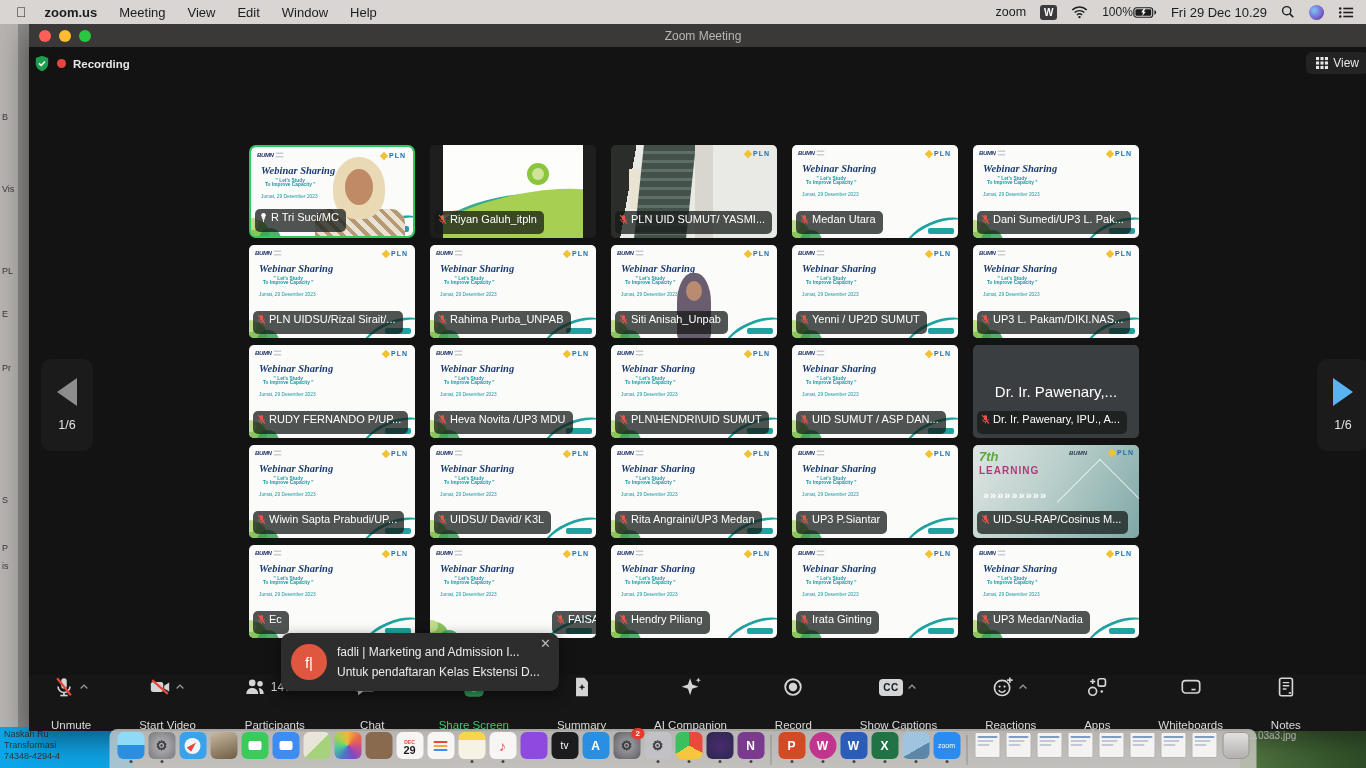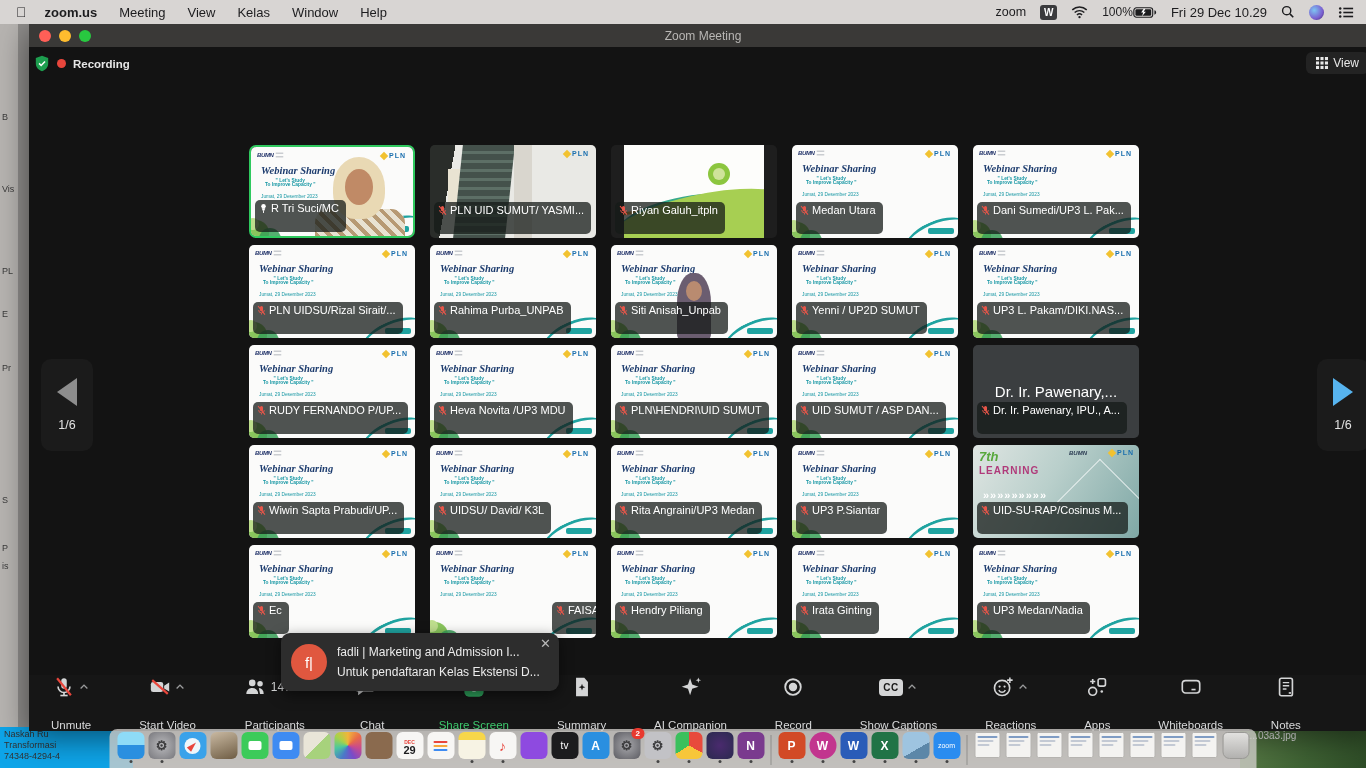--- a/index.html
+++ b/index.html
@@ -41,21 +41,21 @@
   .rec-dot{width:9px;height:9px;border-radius:50%;background:#e8463c;}
   .rec-label{color:#e6e6e6;font-size:11.5px;font-weight:bold;}
   .view-btn{position:absolute;right:8px;top:5px;display:flex;align-items:center;gap:5px;
             background:#232323;border-radius:6px;padding:4px 10px;color:#e8e8e8;font-size:12px;}
   
   .grid{position:absolute;left:220px;top:98px;display:grid;
         grid-template-columns:repeat(5,166px);grid-auto-rows:93px;gap:7px 15px;}
   .tile{position:relative;border-radius:5px;overflow:hidden;background:#1e1e1e;box-sizing:border-box;}
   .tile.active{border:2px solid #2fc95e;border-radius:7px;}
   .pill{position:absolute;left:4px;bottom:4px;max-width:158px;display:flex;align-items:center;gap:3px;
-        background:rgba(22,27,24,.75);border-radius:5px;padding:2px 7px 18px 4px;
+        background:rgba(22,27,24,.75);border-radius:5px;padding:2px 7px 9px 4px;
         color:#fff;font-size:11px;white-space:nowrap;overflow:hidden;z-index:5;}
   .pill-offset{margin-left:118px;}
   
   .wb{position:absolute;inset:0;background:#fbfbfa;}
   .wb-bumn{position:absolute;left:6px;top:5px;font-size:8px;font-weight:bold;font-style:italic;
            color:#24356b;letter-spacing:-.5px;transform:scale(.75);transform-origin:left top;}
   .wb-bumn i{display:inline-block;width:10px;height:4px;border-top:1px solid #9aa0a8;border-bottom:1px solid #9aa0a8;margin-left:3px;font-style:normal;}
   .wb-pln{position:absolute;right:7px;top:5px;display:flex;align-items:center;gap:2px;
           font-size:7px;font-weight:bold;color:#1a6fae;letter-spacing:1px;}
   .wb-pln i{width:6px;height:6px;background:#f2c230;transform:rotate(45deg);display:inline-block;}
@@ -164,21 +164,21 @@
 </style>
 </head>
 <body>
 
 <div class="menubar">
   <span class="apple"></span>
   <span class="appname">zoom.us</span>
   <span id="menus" style="display:flex;">
       <span class="menu-item">Meeting</span>
       <span class="menu-item">View</span>
-      <span class="menu-item">Kelas</span>
+      <span class="menu-item">Edit</span>
       <span class="menu-item">Window</span>
       <span class="menu-item">Help</span>
     </span>
   <span class="spacer"></span>
   <span class="mb-right">
     <span style="font-size:12.5px;">zoom</span>
     <span class="mb-wps">W</span>
     <svg viewBox="0 0 20 16" width="17" height="14">
         <path d="M1.5 5.5c5-4.5 12-4.5 17 0" fill="none" stroke="#1c1c1e" stroke-width="1.7"></path>
         <path d="M4.3 8.6c3.3-3 8.1-3 11.4 0" fill="none" stroke="#1c1c1e" stroke-width="1.7"></path>
@@ -288,51 +288,51 @@
           <span class="pill">
             <svg viewBox="0 0 12 14" width="9" height="11" style="flex:0 0 9px;">
               <circle cx="6" cy="4" r="3" fill="#fff"></circle>
               <path d="M3.6 6.5h4.8L7 10H5z" fill="#fff"></path>
               <line x1="6" y1="10" x2="6" y2="13" stroke="#fff" stroke-width="1.2"></line>
             </svg>
             <span>R Tri Suci/MC</span>
           </span>
         </div>
         <div class="tile">
+          <div class="leaves-bg">
+            <span class="lv-circle"></span>
+            <span class="lv-orange"></span>
+            <span class="lv-wave1"></span>
+            <span class="lv-wave2"></span>
+          </div>
+          <span class="pill">
+            <svg viewBox="0 0 12 14" width="9" height="11" style="flex:0 0 9px;">
+              <rect x="4" y="1" width="4" height="7" rx="2" fill="#e8564a"></rect>
+              <path d="M2.2 6.4a3.8 3.8 0 0 0 7.6 0" fill="none" stroke="#e8564a" stroke-width="1.2"></path>
+              <line x1="6" y1="10.4" x2="6" y2="12.4" stroke="#e8564a" stroke-width="1.2"></line>
+              <line x1="1.4" y1="1" x2="10.6" y2="12.6" stroke="#e8564a" stroke-width="1.5"></line>
+            </svg>
+            <span>Riyan Galuh_itpln</span>
+          </span>
+        </div>
+        <div class="tile">
           <div class="bld">
             <span class="bld-win"></span>
             <span class="bld-tower"></span>
             <span class="bld-col"></span>
             <span class="wb-pln"><i></i>PLN</span>
           </div>
           <span class="pill">
             <svg viewBox="0 0 12 14" width="9" height="11" style="flex:0 0 9px;">
               <rect x="4" y="1" width="4" height="7" rx="2" fill="#e8564a"></rect>
               <path d="M2.2 6.4a3.8 3.8 0 0 0 7.6 0" fill="none" stroke="#e8564a" stroke-width="1.2"></path>
               <line x1="6" y1="10.4" x2="6" y2="12.4" stroke="#e8564a" stroke-width="1.2"></line>
               <line x1="1.4" y1="1" x2="10.6" y2="12.6" stroke="#e8564a" stroke-width="1.5"></line>
             </svg>
             <span>PLN UID SUMUT/ YASMI...</span>
-          </span>
-        </div>
-        <div class="tile">
-          <div class="leaves-bg">
-            <span class="lv-circle"></span>
-            <span class="lv-orange"></span>
-            <span class="lv-wave1"></span>
-            <span class="lv-wave2"></span>
-          </div>
-          <span class="pill">
-            <svg viewBox="0 0 12 14" width="9" height="11" style="flex:0 0 9px;">
-              <rect x="4" y="1" width="4" height="7" rx="2" fill="#e8564a"></rect>
-              <path d="M2.2 6.4a3.8 3.8 0 0 0 7.6 0" fill="none" stroke="#e8564a" stroke-width="1.2"></path>
-              <line x1="6" y1="10.4" x2="6" y2="12.4" stroke="#e8564a" stroke-width="1.2"></line>
-              <line x1="1.4" y1="1" x2="10.6" y2="12.6" stroke="#e8564a" stroke-width="1.5"></line>
-            </svg>
-            <span>Riyan Galuh_itpln</span>
           </span>
         </div>
         <div class="tile">
           <div class="wb">
     <span class="wb-bumn">BUMN<i></i></span>
     <span class="wb-pln"><i></i>PLN</span>
     <span class="wb-title">Webinar Sharing</span>
     <span class="wb-sub">" Let's Study<br>To Improve Capacity "</span>
     <span class="wb-date">Jumat, 29 Desember 2023</span>
     <span class="wb-leaf l1"></span>

